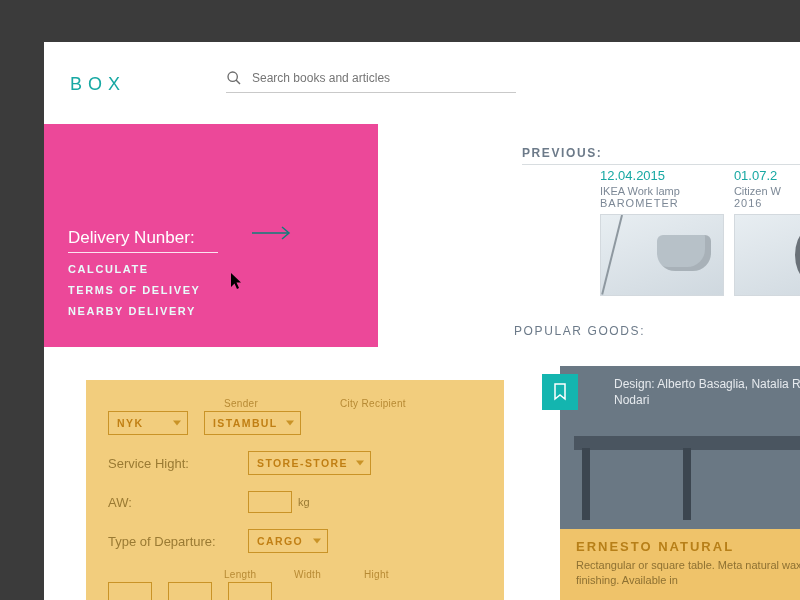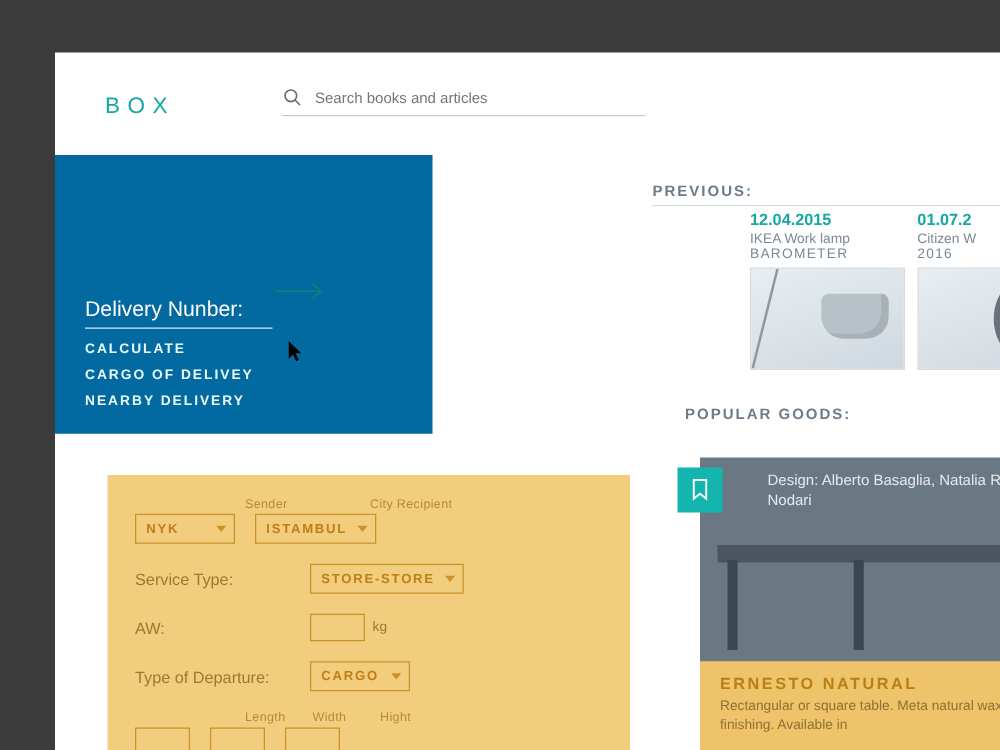--- a/index.html
+++ b/index.html
@@ -1,54 +1,54 @@
 <!DOCTYPE html>
 <html><head>
 <meta charset="utf-8">
 <style>
   *{box-sizing:border-box;margin:0;padding:0;font-family:"Helvetica Neue",Arial,sans-serif}
   body{background:#3b3b3b;width:800px;height:600px;overflow:hidden}
   .page{position:absolute;left:44px;top:42px;width:900px;height:700px;background:#fff}
-  .logo{position:absolute;left:40px;top:32px;letter-spacing:6px;color:#17a8a3;font-size:18px;font-weight:400}
+  .logo{position:absolute;left:26px;top:32px;letter-spacing:6px;color:#17a8a3;font-size:18px;font-weight:400}
   .search{position:absolute;left:182px;top:28px;width:290px;border-bottom:1px solid #c9c9c9;display:flex;padding-bottom:6px}
   .search svg{flex:0 0 auto}
   .search input{border:0;outline:0;font-size:12px;color:#7a7a7a;margin-left:10px;width:100%;background:transparent}
-  .teal{position:absolute;left:0;top:82px;width:302px;height:223px;background:#0369a1;color:#fff;padding:22px 24px}
+  .teal{position:absolute;left:0;top:82px;width:334px;height:223px;background:#ec4899;color:#fff;padding:12px 24px}
   .dn-field{margin-top:90px}
   .dn-input{border:0;border-bottom:1px solid rgba(255,255,255,.85);background:transparent;color:#fff;font-size:17px;padding:2px 0 4px;width:150px;outline:0}
   .dn-input::placeholder{color:#fff;opacity:1}
   .teal-nav{margin-top:10px}
   .teal-nav div{font-size:11px;letter-spacing:1.6px;font-weight:700;margin-top:9px;color:#e9fbfa;cursor:pointer}
   .arrow{position:absolute;right:86px;top:102px}
   .cursor{position:absolute;left:186px;top:230px;pointer-events:none}
   .active-mark{position:absolute;left:0;top:238px;width:4px;height:28px;background:#e3efef}
   .prev-h{position:absolute;left:478px;top:104px;font-size:12px;letter-spacing:1.6px;color:#6c7a89;border-bottom:1px solid #d8dde0;padding-bottom:4px;width:340px;font-weight:700}
   .prev-items{position:absolute;left:556px;top:126px;display:flex;gap:54px}
-  .prev-item .date{color:#17a8a3;font-size:13px;font-weight:700}
+  .prev-item .date{color:#17a8a3;font-size:13px;font-weight:400}
   .prev-item .t1{color:#7c8896;font-size:11px;margin-top:2px}
   .prev-item .t2{color:#7c8896;font-size:11px;letter-spacing:1px}
   .thumbs{position:absolute;left:556px;top:172px;display:flex;gap:10px}
   .thumb{width:124px;height:82px;background:linear-gradient(160deg,#e8eef2 0%,#cfd8df 100%);border:1px solid #d3d9de;position:relative;overflow:hidden}
   .lampshade{position:absolute;right:12px;top:20px;width:54px;height:36px;background:#b7c1c8;border-radius:6px 6px 18px 18px;box-shadow:inset -6px -4px 0 rgba(0,0,0,.08)}
   .lamp-arm{position:absolute;left:20px;top:0;width:2px;height:82px;background:#8e98a0;transform:rotate(14deg);transform-origin:top}
   .watch{width:80px;height:80px;border-radius:50%;background:radial-gradient(circle at 40% 35%,#f3f6f8,#a6b0b7);position:absolute;right:-18px;top:0;border:6px solid #6a7178}
-  .pop-h{position:absolute;left:504px;top:282px;font-size:12px;letter-spacing:1.6px;color:#6c7a89;font-weight:700}
+  .pop-h{position:absolute;left:470px;top:282px;font-size:12px;letter-spacing:1.6px;color:#6c7a89;font-weight:400}
   .card{position:absolute;left:516px;top:324px;width:300px;height:236px;background:#6a7884}
   .ribbon{position:absolute;left:-18px;top:8px;width:36px;height:36px;background:#14b5af;display:flex;align-items:center;justify-content:center}
   .card-top{color:#e6eaee;font-size:12px;padding:10px 14px 6px 54px;line-height:1.35}
   .table-img{position:absolute;left:14px;top:52px;right:14px;height:110px}
   .ttop{position:absolute;left:0;right:0;top:18px;height:14px;background:#4a5560}
   .tleg{position:absolute;top:30px;width:8px;height:72px;background:#3c4650}
   .card-bottom{position:absolute;left:0;right:0;bottom:0;background:#efc36a;padding:10px 16px 14px}
   .card-bottom .name{color:#b77f18;font-size:13px;letter-spacing:2px;font-weight:700}
   .card-bottom .desc{color:#8e7132;font-size:11px;margin-top:4px;line-height:1.35}
   .form{position:absolute;left:42px;top:338px;width:418px;height:260px;background:#f2cd7d;padding:18px 22px;color:#8c6a22;font-size:13px}
   .row{display:flex;align-items:center;margin-bottom:16px}
   .row>label{width:140px;color:#9a7a33}
-  .sublabels{display:flex;gap:4px;margin-left:88px;margin-bottom:2px}
+  .sublabels{display:flex;gap:20px;margin-left:116px;margin-bottom:2px}
   .sublabels span{font-size:10px;color:#b78a34;width:96px;letter-spacing:.3px}
   .sublabels.small span{width:50px}
   .sel{border:1.5px solid #c99327;background:transparent;color:#c07f14;font-size:10.5px;letter-spacing:1.4px;font-weight:700;padding:5px 22px 5px 8px;position:relative;display:inline-flex;align-items:center;min-width:80px;cursor:pointer}
   .sel .tri{position:absolute;right:6px;top:50%;transform:translateY(-50%);width:0;height:0;border-left:4px solid transparent;border-right:4px solid transparent;border-top:5px solid #c99327}
   .smallbox{border:1.5px solid #c99327;background:transparent;width:44px;height:22px;outline:0;color:#8c6a22;font-size:11px;padding:0 4px}
   .unit{font-size:11px;color:#9a7a33;margin-left:6px}
   .gap{width:16px;display:inline-block}
 </style>
 </head>
 <body>
@@ -70,21 +70,21 @@
   <div class="teal">
     <svg class="arrow" width="40" height="14" viewBox="0 0 40 14" stroke="#0e7f7a" fill="none" stroke-width="1.5">
         <line x1="0" y1="7" x2="36" y2="7"></line>
         <polyline points="30,1 37,7 30,13"></polyline>
       </svg>
     <div class="dn-field">
       <input class="dn-input" type="text" placeholder="Delivery Nunber:" style="">
     </div>
     <div class="teal-nav">
       <div>CALCULATE</div>
-      <div>CARGO OF DELIVEY</div>
+      <div>TERMS OF DELIVEY</div>
       <div>NEARBY DELIVERY</div>
     </div>
   </div>
 
   <svg class="cursor" width="14" height="20" viewBox="0 0 14 20">
       <path d="M1 1 L1 15 L4.5 11.5 L7 17 L9 16 L6.5 10.5 L11 10.5 Z" fill="#000"></path>
     </svg>
 
   <div class="prev-h">PREVIOUS:</div>
   <div class="prev-items">
@@ -140,21 +140,21 @@
           <span>NYK</span>
           <span class="tri"></span>
         </div>
       <span class="gap"></span>
       <div class="sel">
           <span>ISTAMBUL</span>
           <span class="tri"></span>
         </div>
     </div>
     <div class="row">
-      <label>Service Type:</label>
+      <label>Service Hight:</label>
       <div class="sel">
           <span>STORE-STORE</span>
           <span class="tri"></span>
         </div>
     </div>
     <div class="row">
       <label>AW:</label>
       <input class="smallbox" type="text" style="">
       <span class="unit">kg</span>
     </div>

